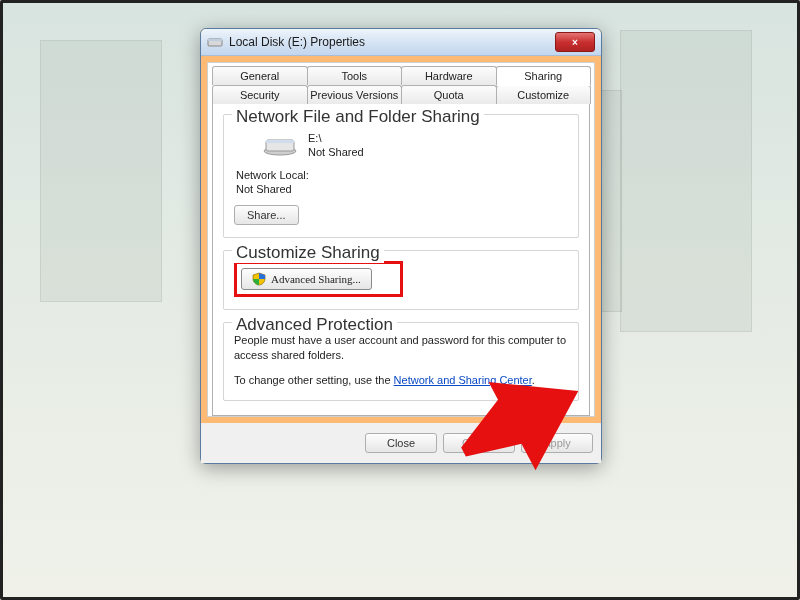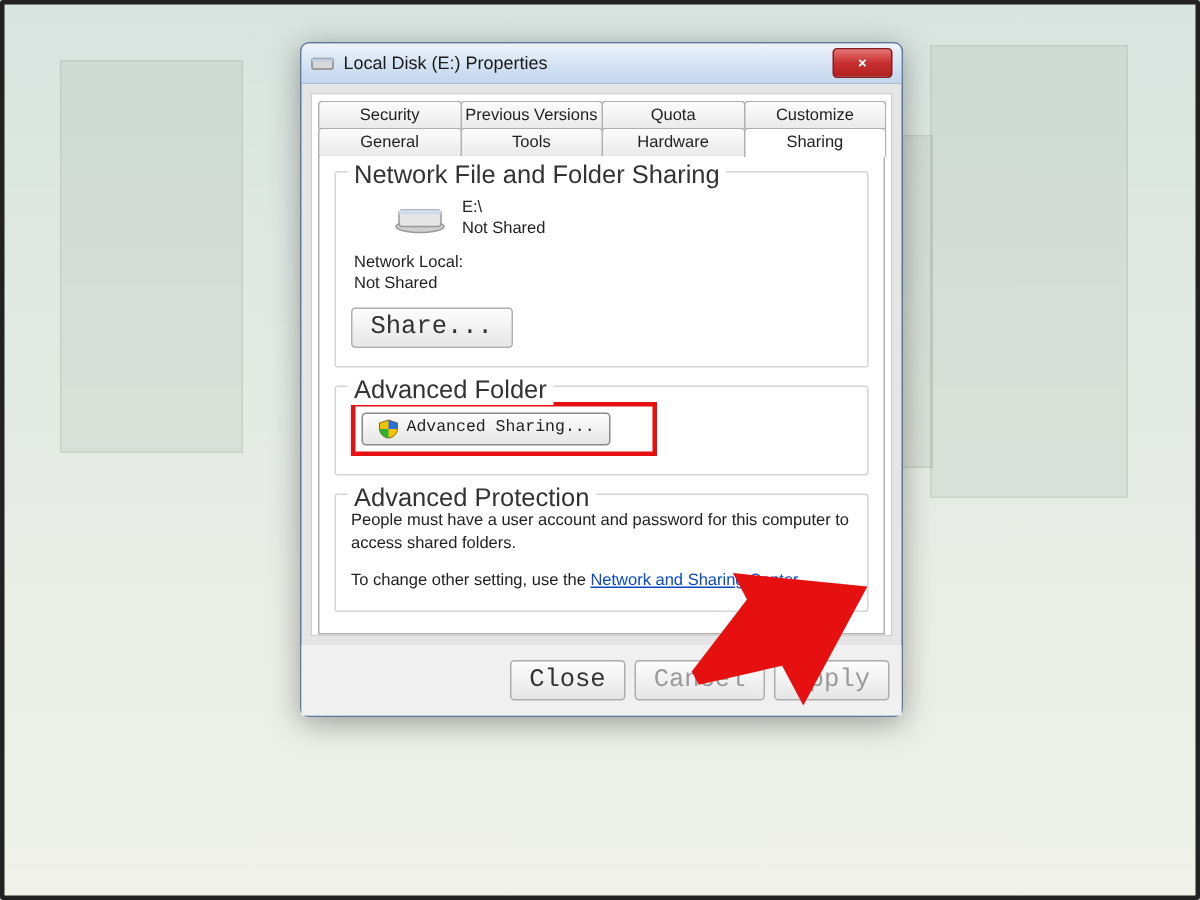--- a/index.html
+++ b/index.html
@@ -1,18 +1,18 @@
 <!DOCTYPE html>
 <html><head>
 <meta charset="utf-8">
 <style>
 html,body{margin:0;padding:0;width:800px;height:600px;font-family:"Segoe UI",Tahoma,sans-serif;font-size:11px;overflow:hidden}
 body{background:linear-gradient(180deg,#d8e4e0 0%,#e4ebe4 45%,#f0f2ea 100%);position:relative}
 .bg-building{position:absolute;background:rgba(150,160,150,.15);border:1px solid rgba(140,150,140,.2)}
-.dialog{position:absolute;left:200px;top:28px;width:400px;background:#e5e5e5;border:1px solid #5a7ba0;border-radius:6px;box-shadow:0 4px 20px rgba(0,0,0,.35)}
+.dialog{position:absolute;left:200px;top:28px;width:400px;background:#fdba74;border:1px solid #5a7ba0;border-radius:6px;box-shadow:0 4px 20px rgba(0,0,0,.35)}
 .titlebar{height:26px;background:linear-gradient(180deg,#eef4fb 0%,#d6e4f4 50%,#c3d6ed 100%);border-radius:5px 5px 0 0;display:flex;align-items:center;padding:0 6px;border-bottom:1px solid #a8bdd8}
 .tb-icon{width:16px;height:12px;margin-right:6px;position:relative}
 .tb-icon svg{width:16px;height:12px}
 .tb-title{color:#1a1a1a;font-size:12px;flex:1}
 .close-btn{width:38px;height:18px;background:linear-gradient(180deg,#e57373 0%,#c93030 50%,#b02020 100%);border:1px solid #8a1a1a;border-radius:3px;display:flex;align-items:center;justify-content:center;color:#fff;font-weight:bold;font-size:10px;cursor:pointer}
 .dialog-body{background:#fff;margin:6px;padding:0;border:1px solid #d0d0d0}
 .tabs{position:relative;padding:4px 4px 0 4px;background:#fff}
 .tabrow{display:flex;gap:0}
 .tab{border:1px solid #b0b0b0;border-bottom:none;background:linear-gradient(180deg,#fcfcfc,#eaeaea);padding:3px 0;font-size:11px;color:#222;text-align:center;border-radius:3px 3px 0 0;cursor:pointer;margin-right:-1px}
 .tabrow1 .tab{flex:1}
@@ -20,25 +20,25 @@
 .tabrow2 .tab{flex:1}
 .tab.active{background:#fff;position:relative;z-index:2;border-bottom:1px solid #fff;margin-bottom:-1px}
 .tab-panel{border:1px solid #b0b0b0;border-top:1px solid #b0b0b0;padding:10px 10px 14px 10px;background:#fff;margin-top:-1px}
 .group{border:1px solid #d5d5d5;border-radius:2px;padding:10px 10px 12px 10px;margin-bottom:12px;position:relative;background:#fff}
 .group-title{position:absolute;top:-8px;left:8px;background:#fff;padding:0 4px;color:#333;font-size:17px}
 .drive-row{display:flex;align-items:center;margin:6px 0 10px 28px}
 .drive-ico{width:36px;height:22px;margin-right:10px}
 .drive-txt{line-height:14px;color:#222}
 .np-label{color:#222;margin-left:2px}
 .np-val{color:#222;margin:2px 0 10px 2px}
-.btn{background:linear-gradient(180deg,#fdfdfd,#e6e6e6);border:1px solid #aeaeae;border-radius:3px;padding:3px 12px;font-size:17px;color:#333;cursor:pointer;font-family:Liberation Mono, monospace}
+.btn{background:linear-gradient(180deg,#fdfdfd,#e6e6e6);border:1px solid #aeaeae;border-radius:3px;padding:3px 12px;font-size:11px;color:#333;cursor:pointer;font-family:Liberation Sans, sans-serif}
 .btn:disabled,.btn.disabled{color:#9a9a9a;cursor:default}
 .adv-txt{color:#222;line-height:15px;margin:2px 0 10px 0}
 .adv-btn-wrap{display:inline-block;border:3px solid #e61010;padding:4px 28px 4px 4px}
-.adv-btn{display:inline-flex;align-items:flex-start;gap:5px;background:linear-gradient(180deg,#fdfdfd,#e6e6e6);border:1px solid #8a8a8a;border-radius:3px;padding:3px 10px;font-size:11px;color:#222;cursor:pointer;font-family:Liberation Mono, monospace}
+.adv-btn{display:inline-flex;align-items:center;gap:5px;background:linear-gradient(180deg,#fdfdfd,#e6e6e6);border:1px solid #8a8a8a;border-radius:3px;padding:3px 10px;font-size:11px;color:#222;cursor:pointer;font-family:Liberation Serif, serif}
 .shield{width:14px;height:14px}
 .pp-txt{color:#222;line-height:15px}
 .link{color:#0a49c4;text-decoration:underline;cursor:pointer}
 .dlg-footer{display:flex;justify-content:flex-end;gap:6px;padding:10px 8px;background:#f0f0f0}
 .dlg-footer .btn{min-width:72px}
 .arrow{position:absolute;left:460px;top:368px;pointer-events:none}
 .outer-border{position:absolute;inset:0;border:3px solid #222;box-sizing:border-box;pointer-events:none;border-radius:2px}
 </style>
 </head>
 <body>
@@ -56,31 +56,31 @@
         </svg>
     </span>
     <span class="tb-title">Local Disk (E:) Properties</span>
     <div class="close-btn">
         <span>×</span>
       </div>
   </div>
 
   <div class="dialog-body">
     <div class="tabs">
+      <div class="tabrow tabrow2">
+        <div class="tab">General</div>
+        <div class="tab">Tools</div>
+        <div class="tab">Hardware</div>
+        <div class="tab active">Sharing</div>
+      </div>
       <div class="tabrow tabrow1">
         <div class="tab">Security</div>
         <div class="tab">Previous Versions</div>
         <div class="tab">Quota</div>
         <div class="tab">Customize</div>
-      </div>
-      <div class="tabrow tabrow2">
-        <div class="tab">General</div>
-        <div class="tab">Tools</div>
-        <div class="tab">Hardware</div>
-        <div class="tab active">Sharing</div>
       </div>
 
       <div class="tab-panel">
 
         <div class="group">
           <div class="group-title">Network File and Folder Sharing</div>
           <div class="drive-row">
             <span class="drive-ico">
               <svg viewBox="0 0 36 22">
                   <ellipse cx="18" cy="17" rx="16" ry="4" fill="#cfcfcf" stroke="#999"></ellipse>
@@ -92,21 +92,21 @@
               <div>E:\</div>
               <div>Not Shared</div>
             </div>
           </div>
           <div class="np-label">Network Local:</div>
           <div class="np-val">Not Shared</div>
           <button class="btn">Share...</button>
         </div>
 
         <div class="group">
-          <div class="group-title">Advanced Folder</div>
+          <div class="group-title">Customize Sharing</div>
           <span class="adv-btn-wrap">
             <button class="adv-btn">
               <span class="shield">
                 <svg viewBox="0 0 14 14">
                     <path d="M7 1 L13 3 V7 C13 10 10 13 7 13 C4 13 1 10 1 7 V3 Z" fill="#f3c200" stroke="#7a5c00" stroke-width="0.6"></path>
                     <path d="M7 1 L13 3 V7 L7 7 Z" fill="#2a6fd6"></path>
                     <path d="M7 7 L7 13 C4 13 1 10 1 7 Z" fill="#2fae3a"></path>
                   </svg>
               </span>
               <span>Advanced Sharing...</span>

